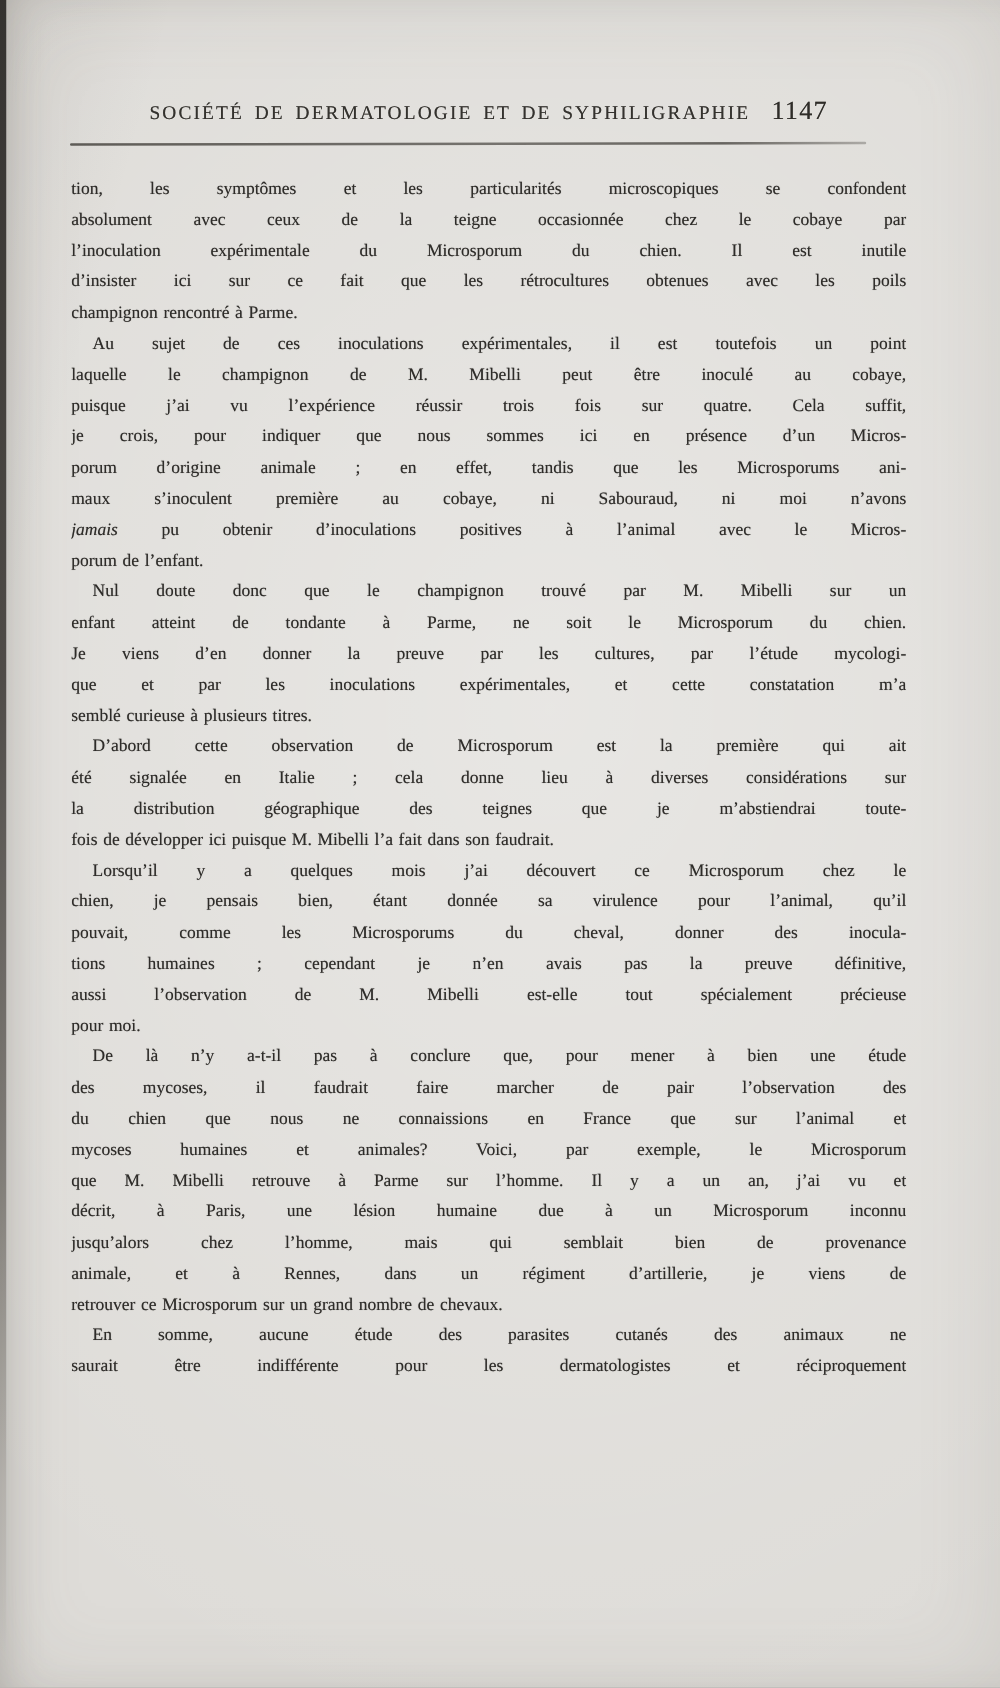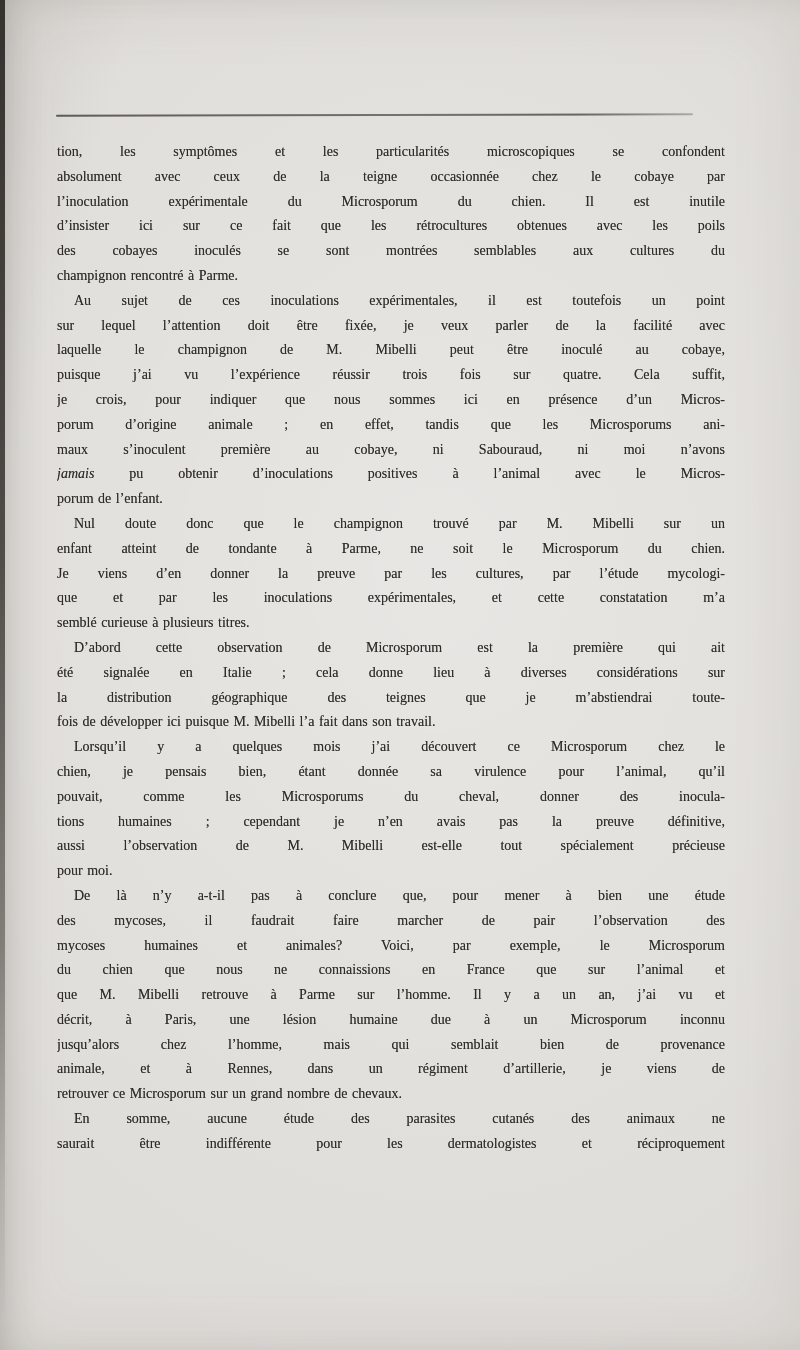--- a/index.html
+++ b/index.html
@@ -95,69 +95,71 @@
   .line.indent { padding-left: 17px; }
   .line.last { text-align-last: left; }
   .line em { font-style: italic; margin-top: 16px; }
 </style>
 </head>
 <body>
 
 <div class="page">
   <div class="left-edge"></div>
 
+  <div class="running-head">
+    <span class="journal-title">SOCIÉTÉ DE DERMATOLOGIE ET DE SYPHILIGRAPHIE</span>
+    <span class="page-number">1147</span>
+  </div>
 
   <div class="head-rule"></div>
 
   <div class="text-block" id="paragraphs">
       <div class="para">
         <div class="line">tion, les symptômes et les particularités microscopiques se confondent</div>
         <div class="line">absolument avec ceux de la teigne occasionnée chez le cobaye par</div>
         <div class="line">l’inoculation expérimentale du Microsporum du chien. Il est inutile</div>
         <div class="line">d’insister ici sur ce fait que les rétrocultures obtenues avec les poils</div>
-        <div class="line">des cobayes inoculés se sont montrées semblables aux cultures du</div>
         <div class="line last">champignon rencontré à Parme.</div>
       </div>
       <div class="para">
         <div class="line indent">Au sujet de ces inoculations expérimentales, il est toutefois un point</div>
-        <div class="line">sur lequel l’attention doit être fixée, je veux parler de la facilité avec</div>
         <div class="line">laquelle le champignon de M. Mibelli peut être inoculé au cobaye,</div>
         <div class="line">puisque j’ai vu l’expérience réussir trois fois sur quatre. Cela suffit,</div>
         <div class="line">je crois, pour indiquer que nous sommes ici en présence d’un Micros-</div>
         <div class="line">porum d’origine animale ; en effet, tandis que les Microsporums ani-</div>
         <div class="line">maux s’inoculent première au cobaye, ni Sabouraud, ni moi n’avons</div>
         <div class="line"><em>jamais</em><span> pu obtenir d’inoculations positives à l’animal avec le Micros-</span></div>
         <div class="line last">porum de l’enfant.</div>
       </div>
       <div class="para">
         <div class="line indent">Nul doute donc que le champignon trouvé par M. Mibelli sur un</div>
         <div class="line">enfant atteint de tondante à Parme, ne soit le Microsporum du chien.</div>
         <div class="line">Je viens d’en donner la preuve par les cultures, par l’étude mycologi-</div>
         <div class="line">que et par les inoculations expérimentales, et cette constatation m’a</div>
         <div class="line last">semblé curieuse à plusieurs titres.</div>
       </div>
       <div class="para">
         <div class="line indent">D’abord cette observation de Microsporum est la première qui ait</div>
         <div class="line">été signalée en Italie ; cela donne lieu à diverses considérations sur</div>
         <div class="line">la distribution géographique des teignes que je m’abstiendrai toute-</div>
-        <div class="line last">fois de développer ici puisque M. Mibelli l’a fait dans son travail.</div>
+        <div class="line last">fois de développer ici puisque M. Mibelli l’a fait dans son faudrait.</div>
       </div>
       <div class="para">
         <div class="line indent">Lorsqu’il y a quelques mois j’ai découvert ce Microsporum chez le</div>
         <div class="line">chien, je pensais bien, étant donnée sa virulence pour l’animal, qu’il</div>
         <div class="line">pouvait, comme les Microsporums du cheval, donner des inocula-</div>
         <div class="line">tions humaines ; cependant je n’en avais pas la preuve définitive,</div>
         <div class="line">aussi l’observation de M. Mibelli est-elle tout spécialement précieuse</div>
         <div class="line last">pour moi.</div>
       </div>
       <div class="para">
         <div class="line indent">De là n’y a-t-il pas à conclure que, pour mener à bien une étude</div>
         <div class="line">des mycoses, il faudrait faire marcher de pair l’observation des</div>
+        <div class="line">du chien que nous ne connaissions en France que sur l’animal et</div>
         <div class="line">mycoses humaines et animales? Voici, par exemple, le Microsporum</div>
-        <div class="line">du chien que nous ne connaissions en France que sur l’animal et</div>
         <div class="line">que M. Mibelli retrouve à Parme sur l’homme. Il y a un an, j’ai vu et</div>
         <div class="line">décrit, à Paris, une lésion humaine due à un Microsporum inconnu</div>
         <div class="line">jusqu’alors chez l’homme, mais qui semblait bien de provenance</div>
         <div class="line">animale, et à Rennes, dans un régiment d’artillerie, je viens de</div>
         <div class="line last">retrouver ce Microsporum sur un grand nombre de chevaux.</div>
       </div>
       <div class="para">
         <div class="line indent">En somme, aucune étude des parasites cutanés des animaux ne</div>
         <div class="line">saurait être indifférente pour les dermatologistes et réciproquement</div>
       </div>

